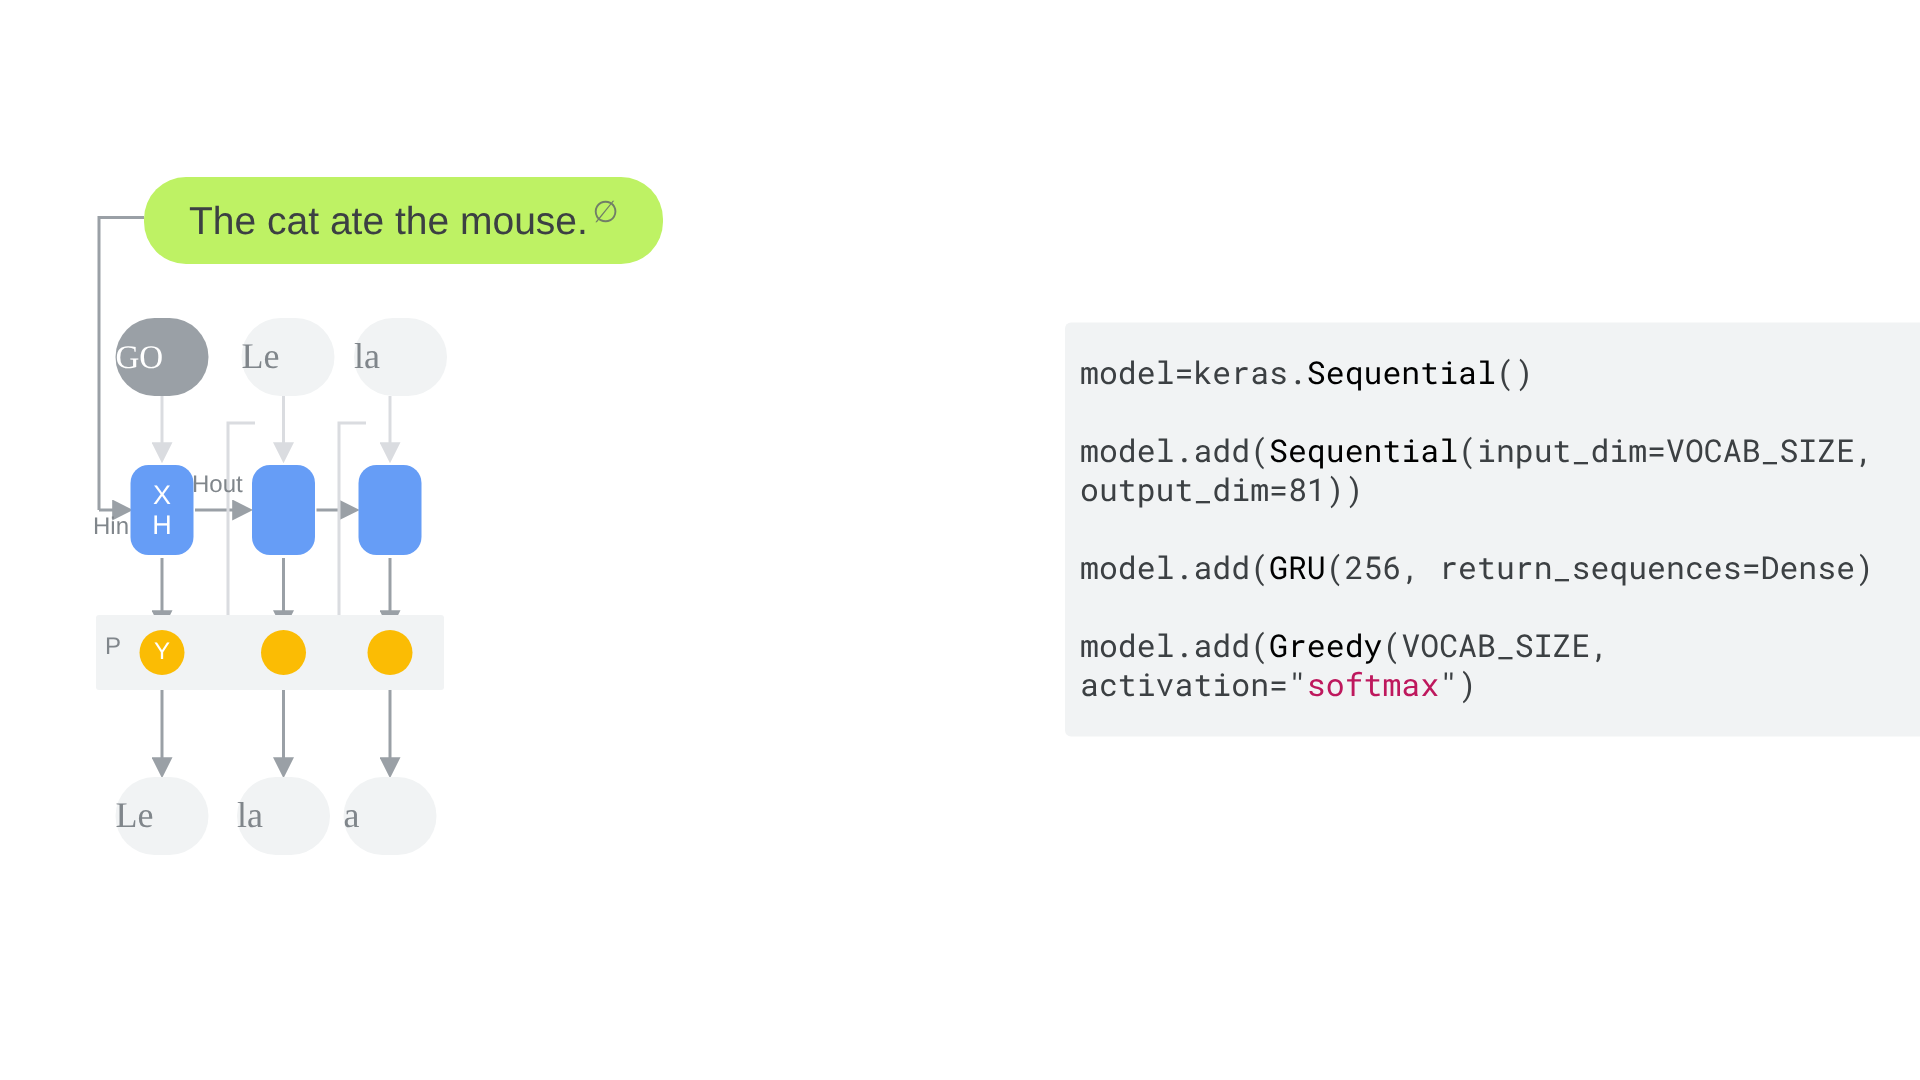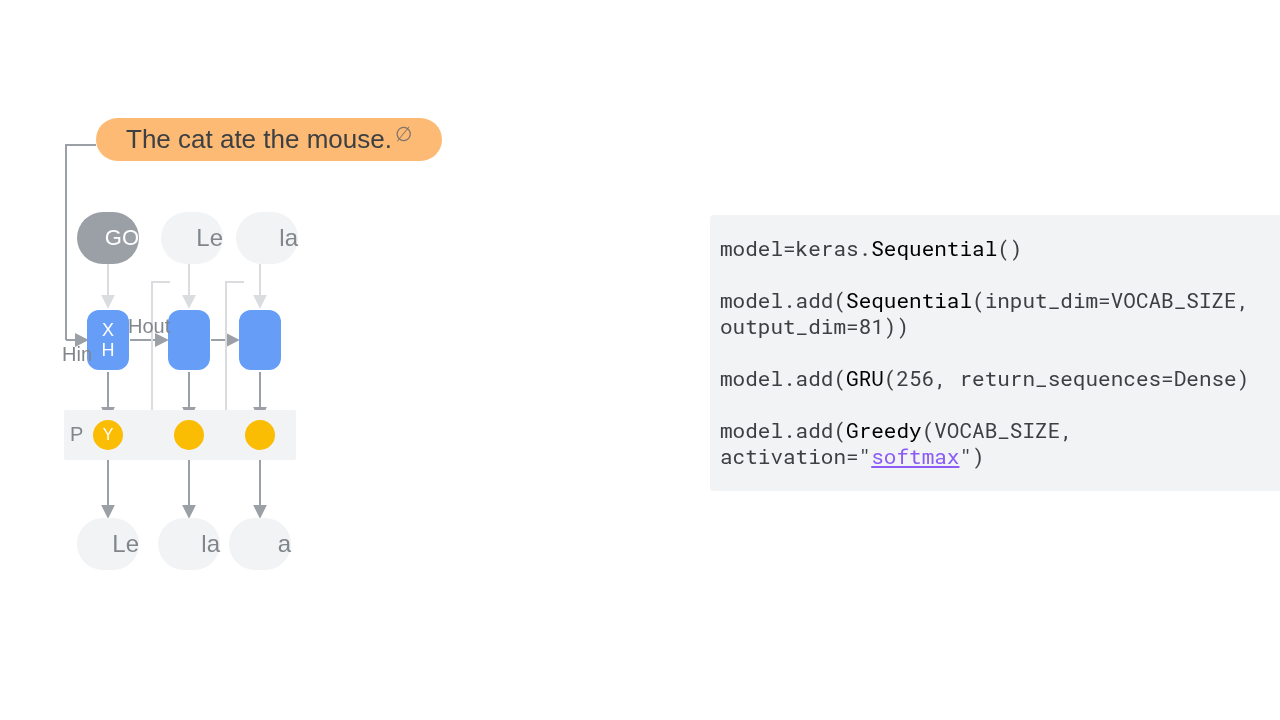--- a/index.html
+++ b/index.html
@@ -1,37 +1,37 @@
 <!DOCTYPE html>
 <html><head>
 <meta charset="utf-8">
 <style>
   html,body{margin:0;padding:0;width:1280px;height:720px;background:#fff;font-family:"Google Sans","Product Sans","Helvetica Neue",Arial,sans-serif;color:#3c4043;}
   .stage{position:relative;width:1280px;height:720px;}
   
-  .sentence{position:absolute;left:96px;top:118px;height:43px;padding:0 30px 0 30px;background:#fdba74;border-radius:28px;display:flex;align-items:center;font-size:26px;color:#3c4043;justify-content:space-between;}
+  .sentence{position:absolute;left:96px;top:118px;height:58px;padding:0 30px 0 30px;background:#bef264;border-radius:28px;display:flex;align-items:center;font-size:26px;color:#3c4043;justify-content:space-between;}
   .sentence .eos{font-size:20px;margin-left:3px;opacity:.8;color:#5f6368;position:relative;top:-6px;}
   
-  .tok{position:absolute;width:62px;height:52px;border-radius:26px;display:flex;align-items:center;justify-content:flex-end;font-size:24px;color:#80868b;background:#f1f3f4;}
+  .tok{position:absolute;width:62px;height:52px;border-radius:26px;display:flex;align-items:center;justify-content:flex-start;font-size:24px;color:#80868b;background:#f1f3f4;font-family:Liberation Serif, serif;}
   .tok.go{background:#9aa0a6;color:#fff;font-size:22px;}
   
   .cell{position:absolute;width:42px;height:60px;border-radius:12px;background:#669df6;}
   .cell.first{display:flex;flex-direction:column;align-items:center;justify-content:center;font-size:18px;color:#fff;line-height:20px;}
   
   .prob{position:absolute;width:30px;height:30px;border-radius:50%;background:#fbbc04;}
   .prob.first{display:flex;align-items:center;justify-content:center;color:#fff;font-size:16px;}
   .probBand{position:absolute;left:64px;top:410px;width:232px;height:50px;background:#f1f3f4;border-radius:2px;}
   
-  .lbl{position:absolute;font-size:20px;color:#80868b;}
+  .lbl{position:absolute;font-size:16px;color:#80868b;}
   
   svg.wires{position:absolute;left:0;top:0;width:1280px;height:720px;pointer-events:none;}
   
   .code{position:absolute;left:710px;top:215px;right:0;width:570px;background:#f1f3f4;padding:20px 16px 22px 10px;font-family:"Roboto Mono","Consolas",monospace;font-size:21px;line-height:26px;color:#3c4043;border-radius:4px 0 0 4px;}
   .code .kw{color:#000000;}
-  .code .str{color:#8b5cf6;text-decoration:underline;}
+  .code .str{color:#be185d;}
   .code p{margin:0 0 26px 0;white-space:pre-wrap;}
   .code p:last-child{margin-bottom:0;}
   
   .greedy{position:absolute;left:748px;top:520px;padding:10px 28px;background:#dadce0;border-radius:24px;font-size:24px;color:#3c4043;}
 </style>
 </head>
 <body>
 
 <div class="stage">
 

